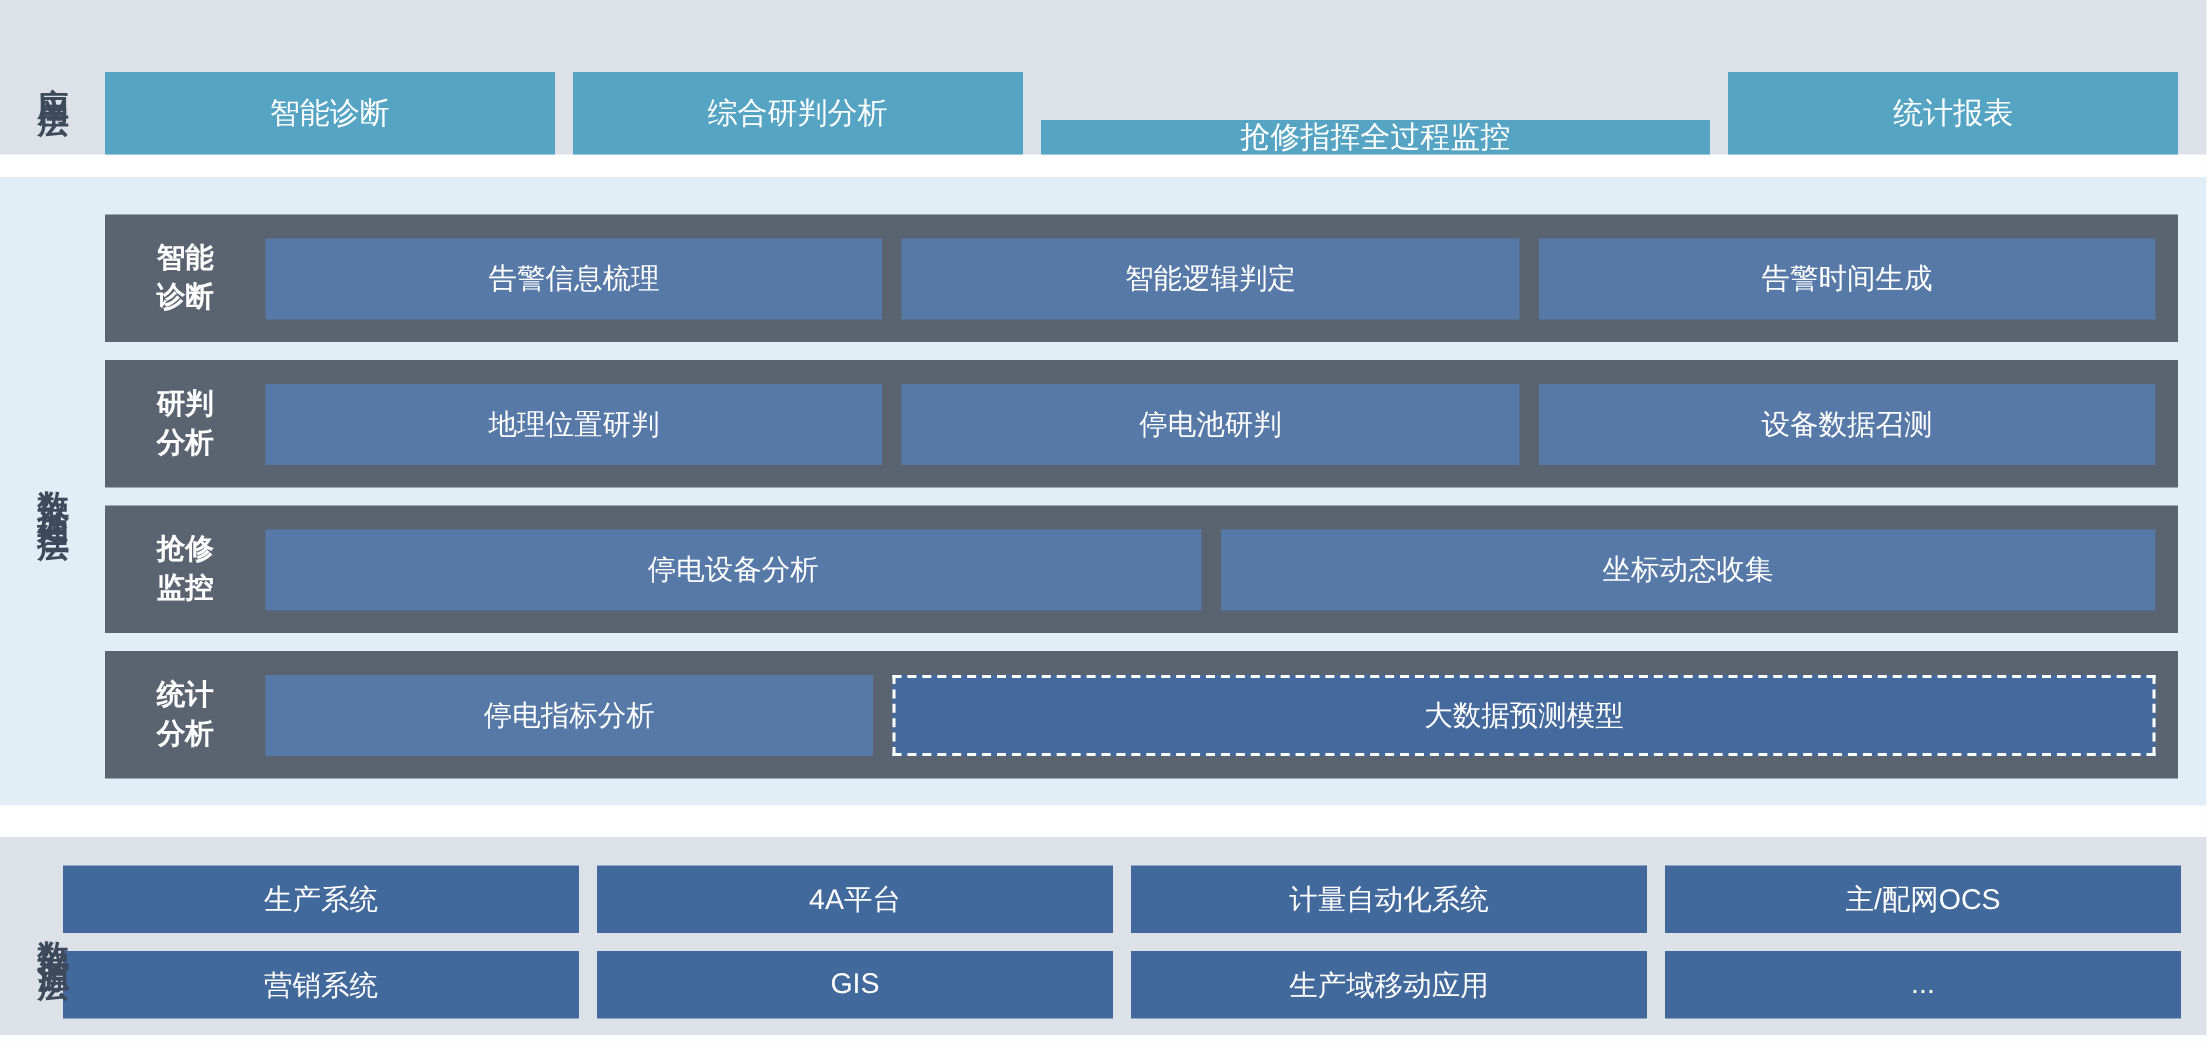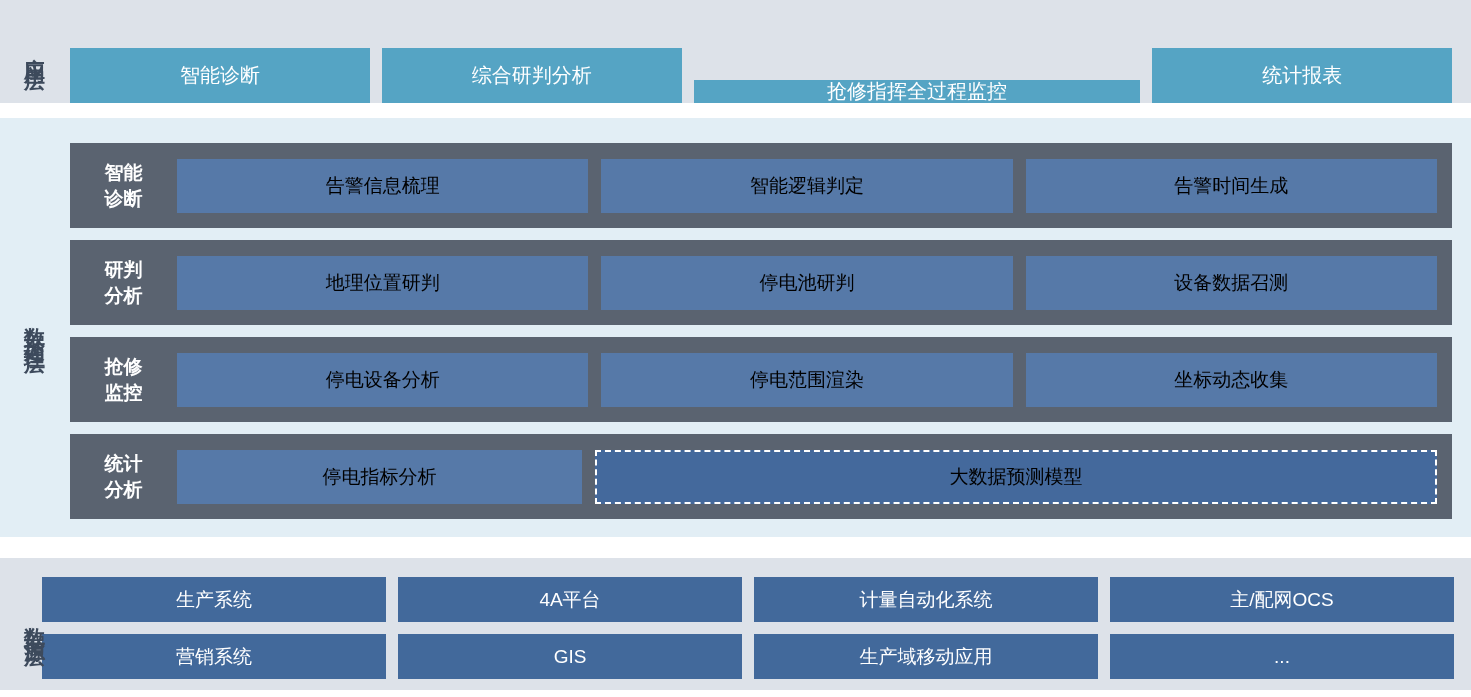--- a/index.html
+++ b/index.html
@@ -64,21 +64,21 @@
   .proc-row-label {
     width: 107px; flex: none;
     text-align: center;
     color: #ffffff; font-weight: bold;
     font-size: 19px; line-height: 1.35;
     white-space: pre-line;
   }
   .proc-boxes { flex: 1; display: flex; gap: 13px; }
   .proc-box {
     flex: 1; height: 54px;
-    background: #5679a8; color: #000000;
+    background: #5679a8; color: #ffffff;
     font-size: 19px;
     display: flex; align-items: center; justify-content: center;
   }
   .proc-box.wide {
     flex: 2.07;
     background: #44699c;
     border: 2px dashed #ffffff;
   }
 
   .gap2 { height: 21px; background: #ffffff; }
@@ -138,21 +138,20 @@
       <div class="proc-box">停电池研判</div>
       <div class="proc-box">设备数据召测</div>
     </div>
   </div>
 
   <div class="proc-row">
     <div class="proc-row-label">抢修
 监控</div>
     <div class="proc-boxes">
       <div class="proc-box">停电设备分析</div>
-      <div class="proc-box">停电范围渲染</div>
       <div class="proc-box">坐标动态收集</div>
     </div>
   </div>
 
   <div class="proc-row">
     <div class="proc-row-label">统计
 分析</div>
     <div class="proc-boxes">
       <div class="proc-box">停电指标分析</div>
       <div class="proc-box wide">大数据预测模型</div>

